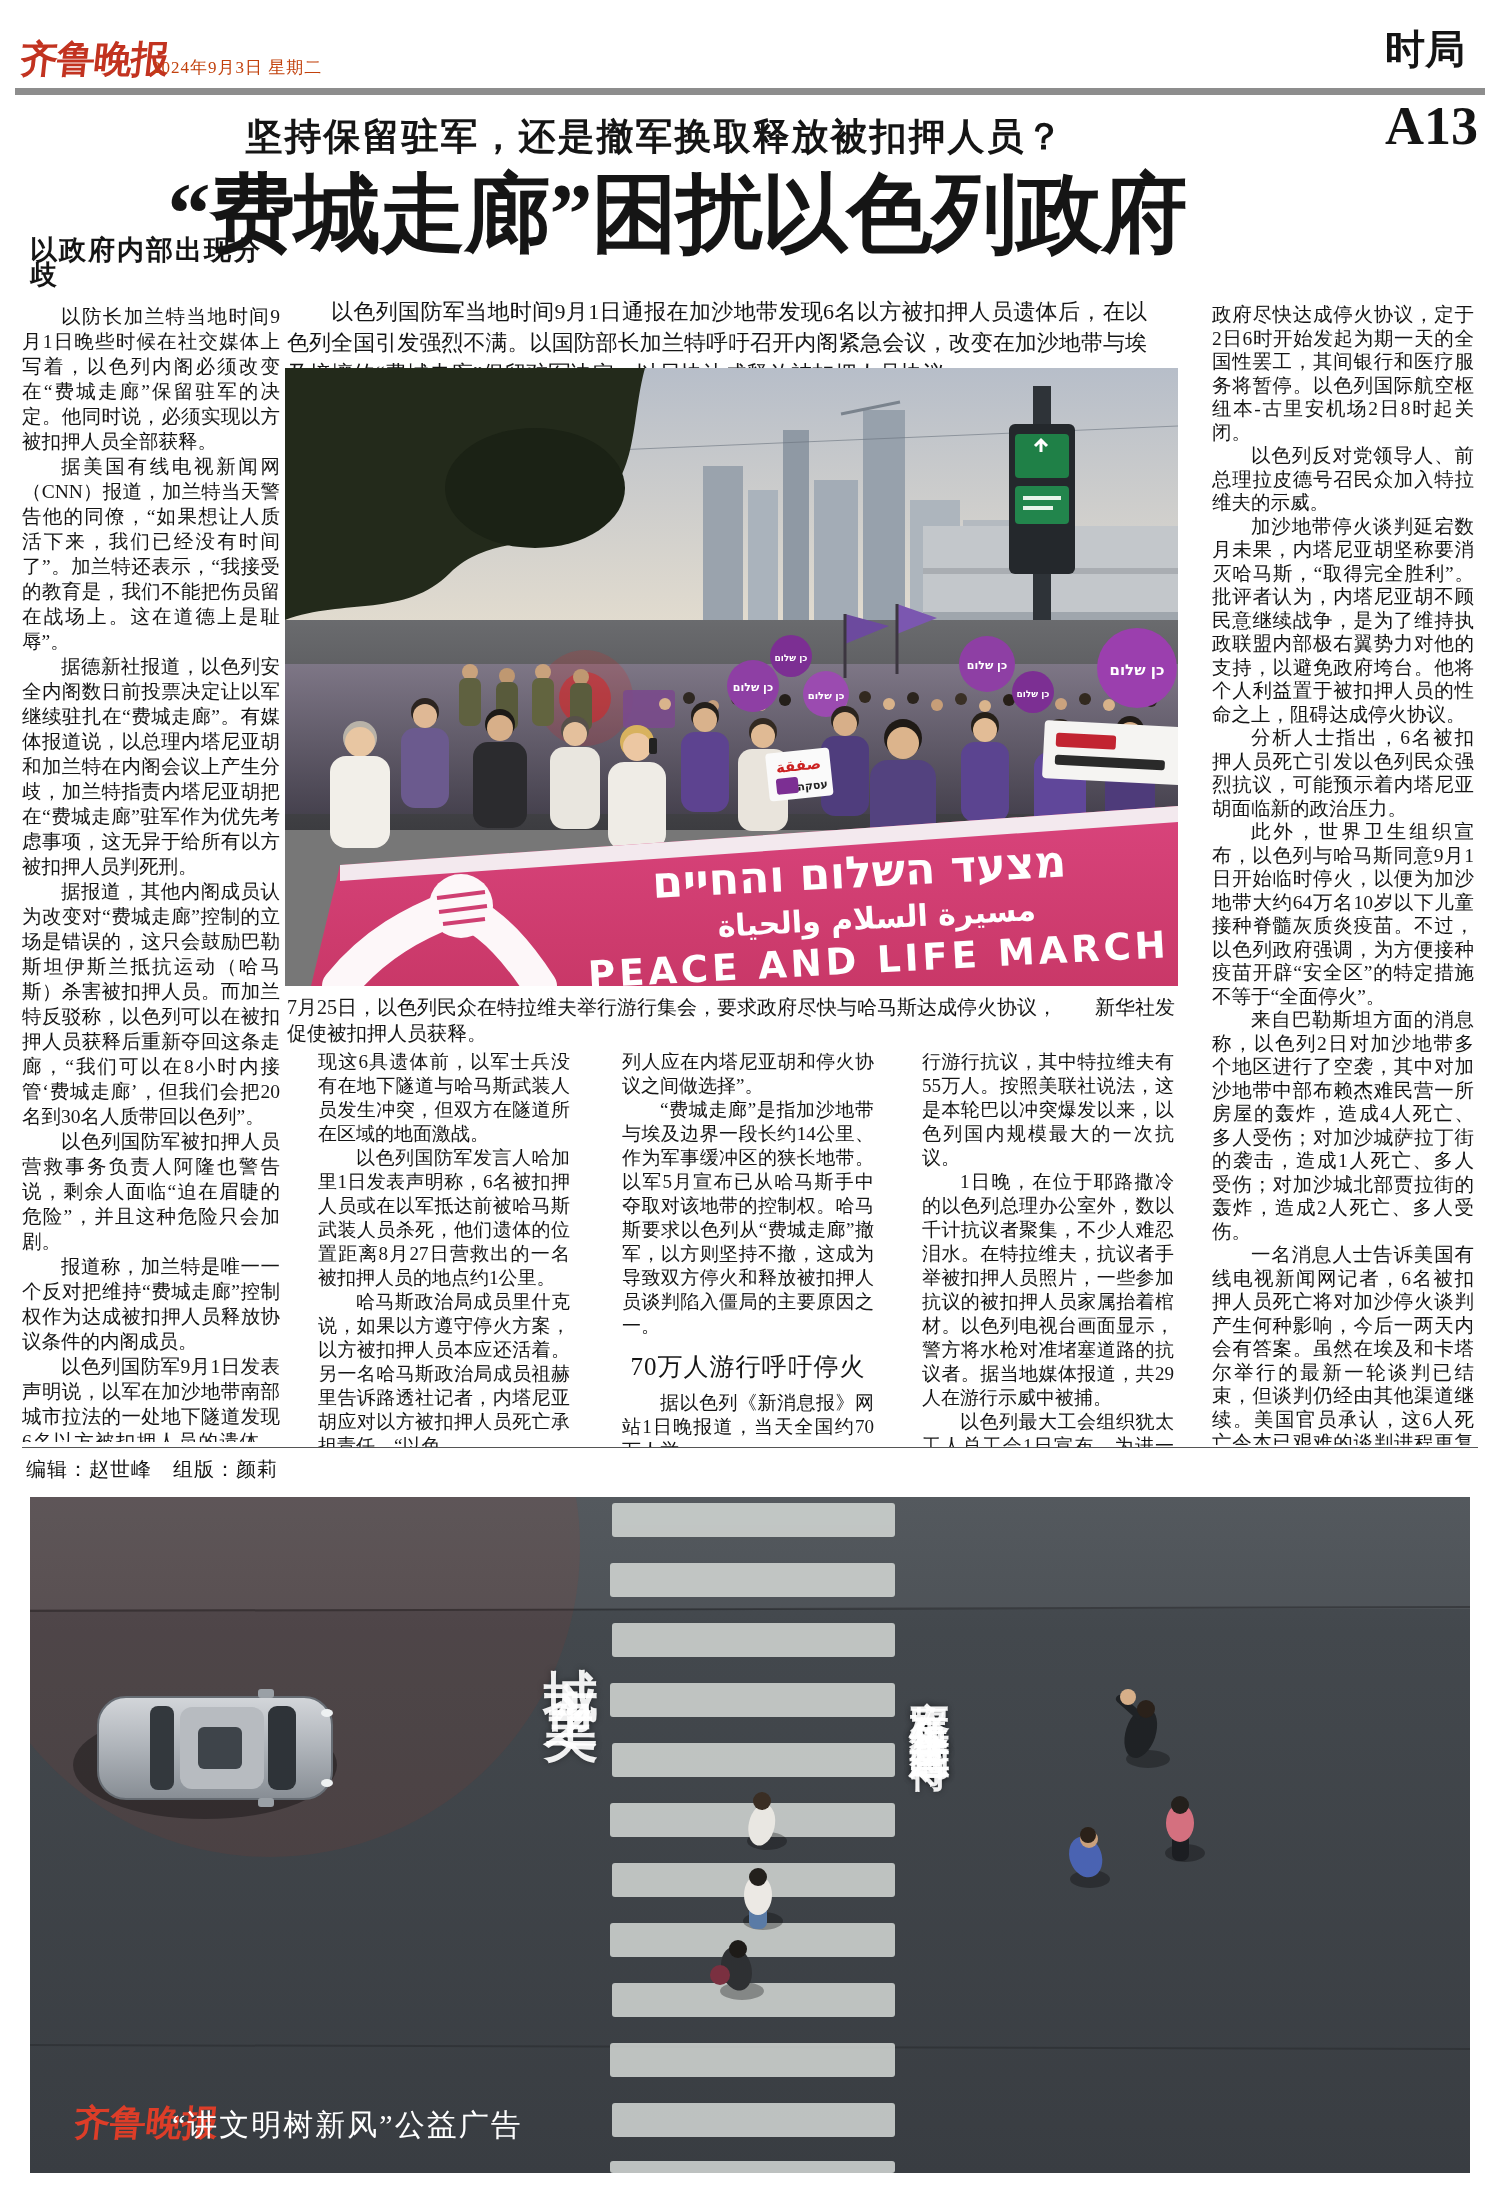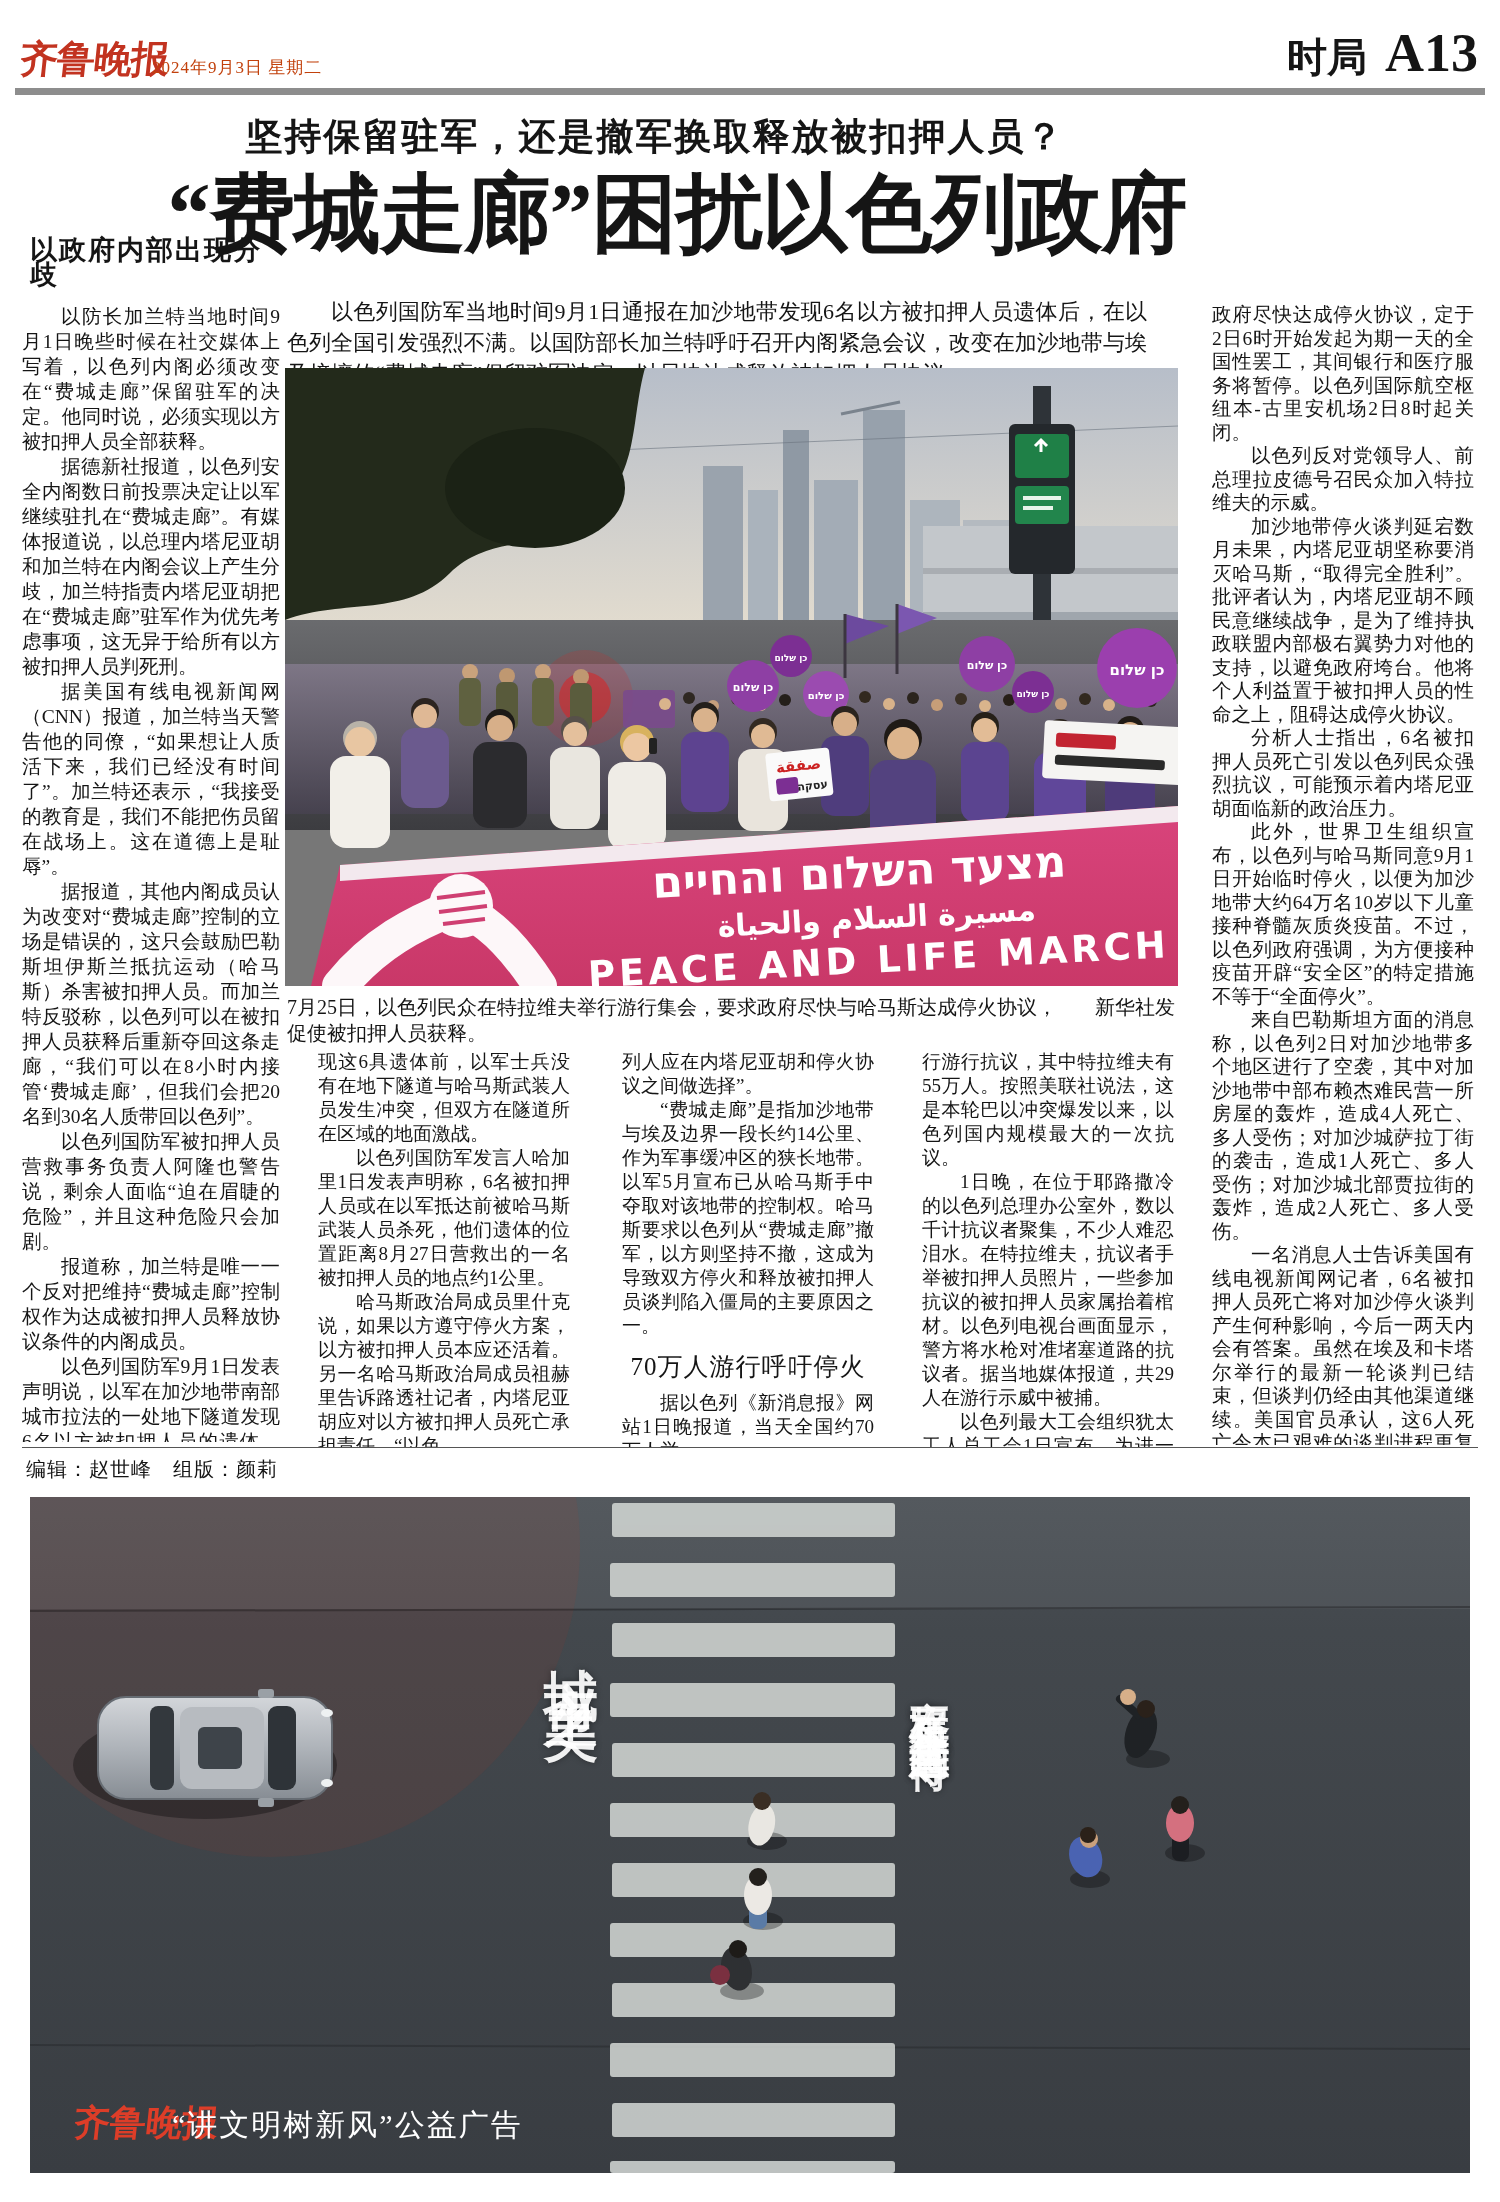--- a/index.html
+++ b/index.html
@@ -3,21 +3,21 @@
 <meta charset="utf-8">
 <style>
   html,body{margin:0;padding:0;background:#e9e9e9;}
   .page{position:relative;width:1500px;height:2202px;background:#ffffff;margin:0 auto;
         font-family:"Liberation Serif","DejaVu Serif",serif;color:#151515;overflow:hidden;}
 
   
   .masthead{position:absolute;left:20px;top:34px;font-size:38px;font-weight:900;
             color:#c23320;transform:skewX(-6deg);letter-spacing:-1px;}
   .dateline{position:absolute;left:152px;top:56px;font-size:17px;color:#c2410c;letter-spacing:1px;}
-  .section-block{position:absolute;right:22px;top:22px;display:flex;align-items:baseline;gap:18px;}
+  .section-block{position:absolute;right:22px;top:22px;display:flex;align-items:baseline;gap:18px;flex-direction:column;}
   .section-name{font-size:40px;font-weight:900;}
   .page-no{font-size:54px;font-weight:900;}
   .head-rule{position:absolute;left:15px;top:88px;width:1470px;height:7px;background:#8d8d8d;}
 
   
   .kicker{position:absolute;left:0;top:112px;width:1310px;text-align:center;
           font-size:37px;font-weight:700;letter-spacing:2px;}
   .main-title{position:absolute;left:0;top:156px;width:1310px;text-align:center;
           font-size:86px;font-weight:900;letter-spacing:-1px;padding-left:22px;}
 
@@ -71,22 +71,22 @@
 
   <div class="kicker">坚持保留驻军，还是撤军换取释放被扣押人员？</div>
   <div class="main-title">“费城走廊”困扰以色列政府</div>
 
   <p class="lead">以色列国防军当地时间9月1日通报在加沙地带发现6名以方被扣押人员遗体后，在以色列全国引发强烈不满。以国防部长加兰特呼吁召开内阁紧急会议，改变在加沙地带与埃及接壤的“费城走廊”保留驻军决定，以尽快达成释放被扣押人员协议。</p>
 
   <div class="col col1">
     <h3 class="sec">以政府内部出现分歧</h3>
     <div>
         <p>以防长加兰特当地时间9月1日晚些时候在社交媒体上写着，以色列内阁必须改变在“费城走廊”保留驻军的决定。他同时说，必须实现以方被扣押人员全部获释。</p>
+        <p>据美国有线电视新闻网（CNN）报道，加兰特当天警告他的同僚，“如果想让人质活下来，我们已经没有时间了”。加兰特还表示，“我接受的教育是，我们不能把伤员留在战场上。这在道德上是耻辱”。</p>
         <p>据德新社报道，以色列安全内阁数日前投票决定让以军继续驻扎在“费城走廊”。有媒体报道说，以总理内塔尼亚胡和加兰特在内阁会议上产生分歧，加兰特指责内塔尼亚胡把在“费城走廊”驻军作为优先考虑事项，这无异于给所有以方被扣押人员判死刑。</p>
-        <p>据美国有线电视新闻网（CNN）报道，加兰特当天警告他的同僚，“如果想让人质活下来，我们已经没有时间了”。加兰特还表示，“我接受的教育是，我们不能把伤员留在战场上。这在道德上是耻辱”。</p>
         <p>据报道，其他内阁成员认为改变对“费城走廊”控制的立场是错误的，这只会鼓励巴勒斯坦伊斯兰抵抗运动（哈马斯）杀害被扣押人员。而加兰特反驳称，以色列可以在被扣押人员获释后重新夺回这条走廊，“我们可以在8小时内接管‘费城走廊’，但我们会把20名到30名人质带回以色列”。</p>
         <p>以色列国防军被扣押人员营救事务负责人阿隆也警告说，剩余人面临“迫在眉睫的危险”，并且这种危险只会加剧。</p>
         <p>报道称，加兰特是唯一一个反对把维持“费城走廊”控制权作为达成被扣押人员释放协议条件的内阁成员。</p>
         <p>以色列国防军9月1日发表声明说，以军在加沙地带南部城市拉法的一处地下隧道发现6名以方被扣押人员的遗体，初步估计他们一天前死亡。以军声明说，发</p>
       </div>
   </div>
 
   <div class="photo">
     <svg width="893" height="618" viewBox="0 0 893 618">
       <defs>

